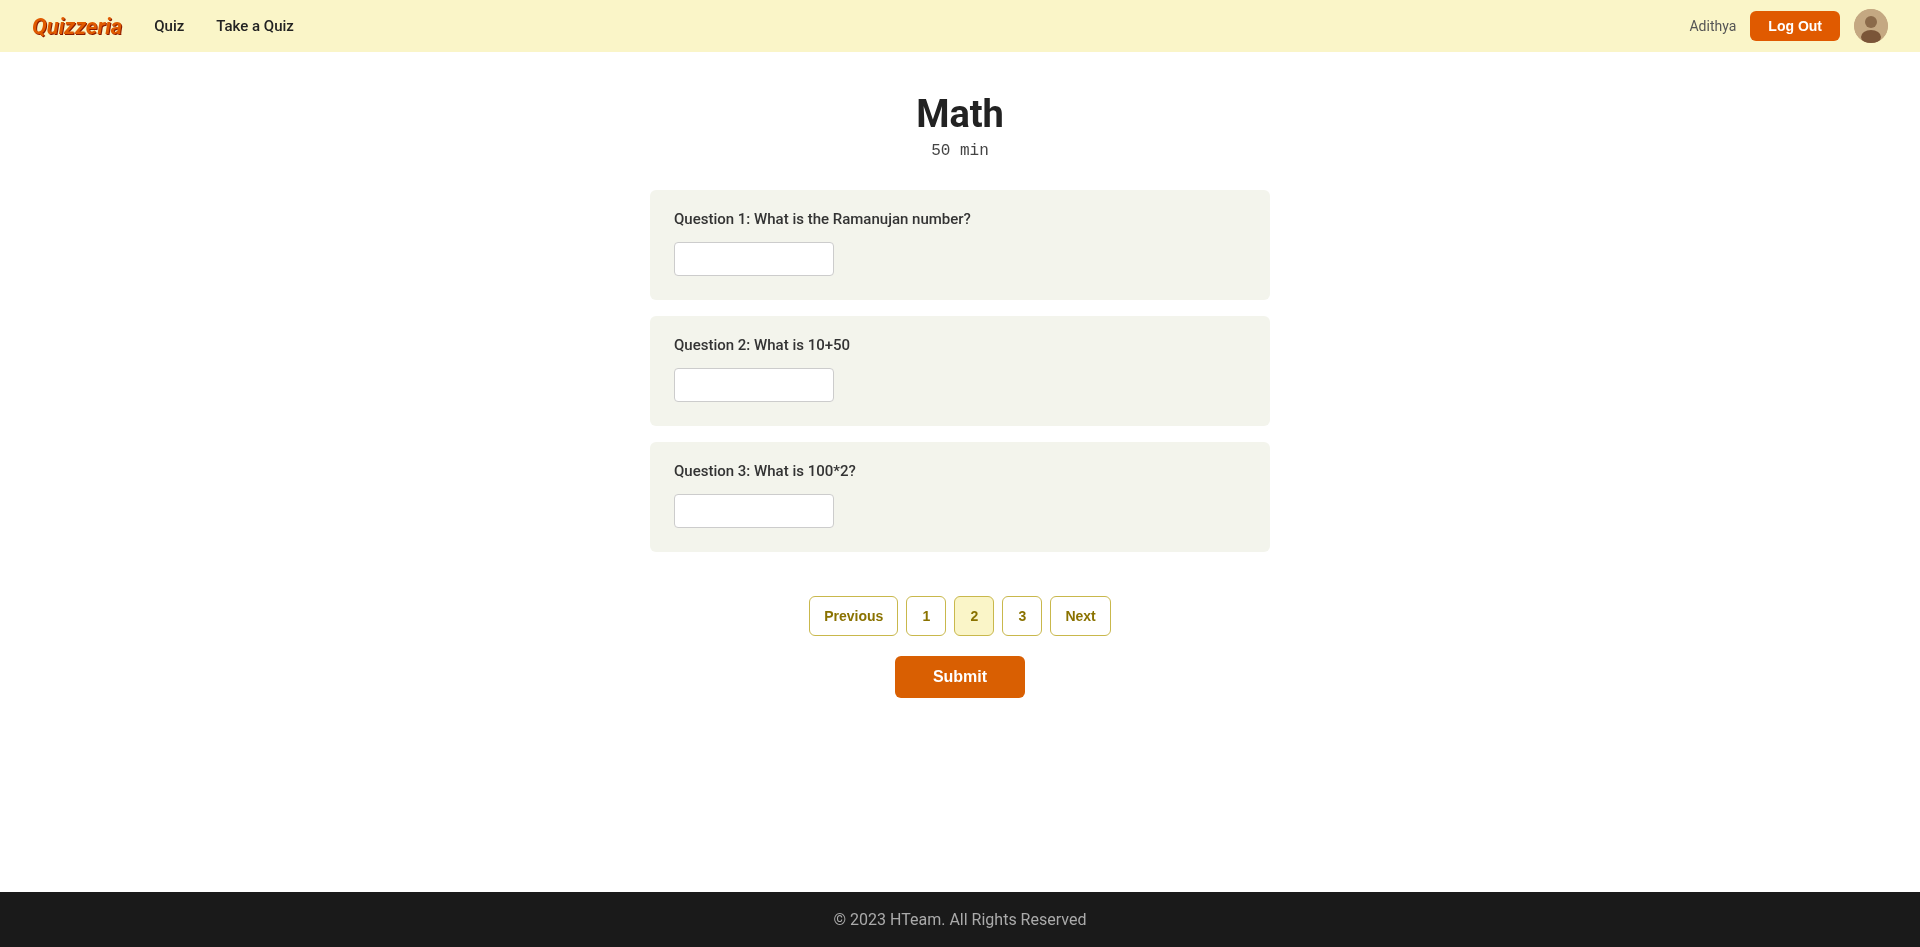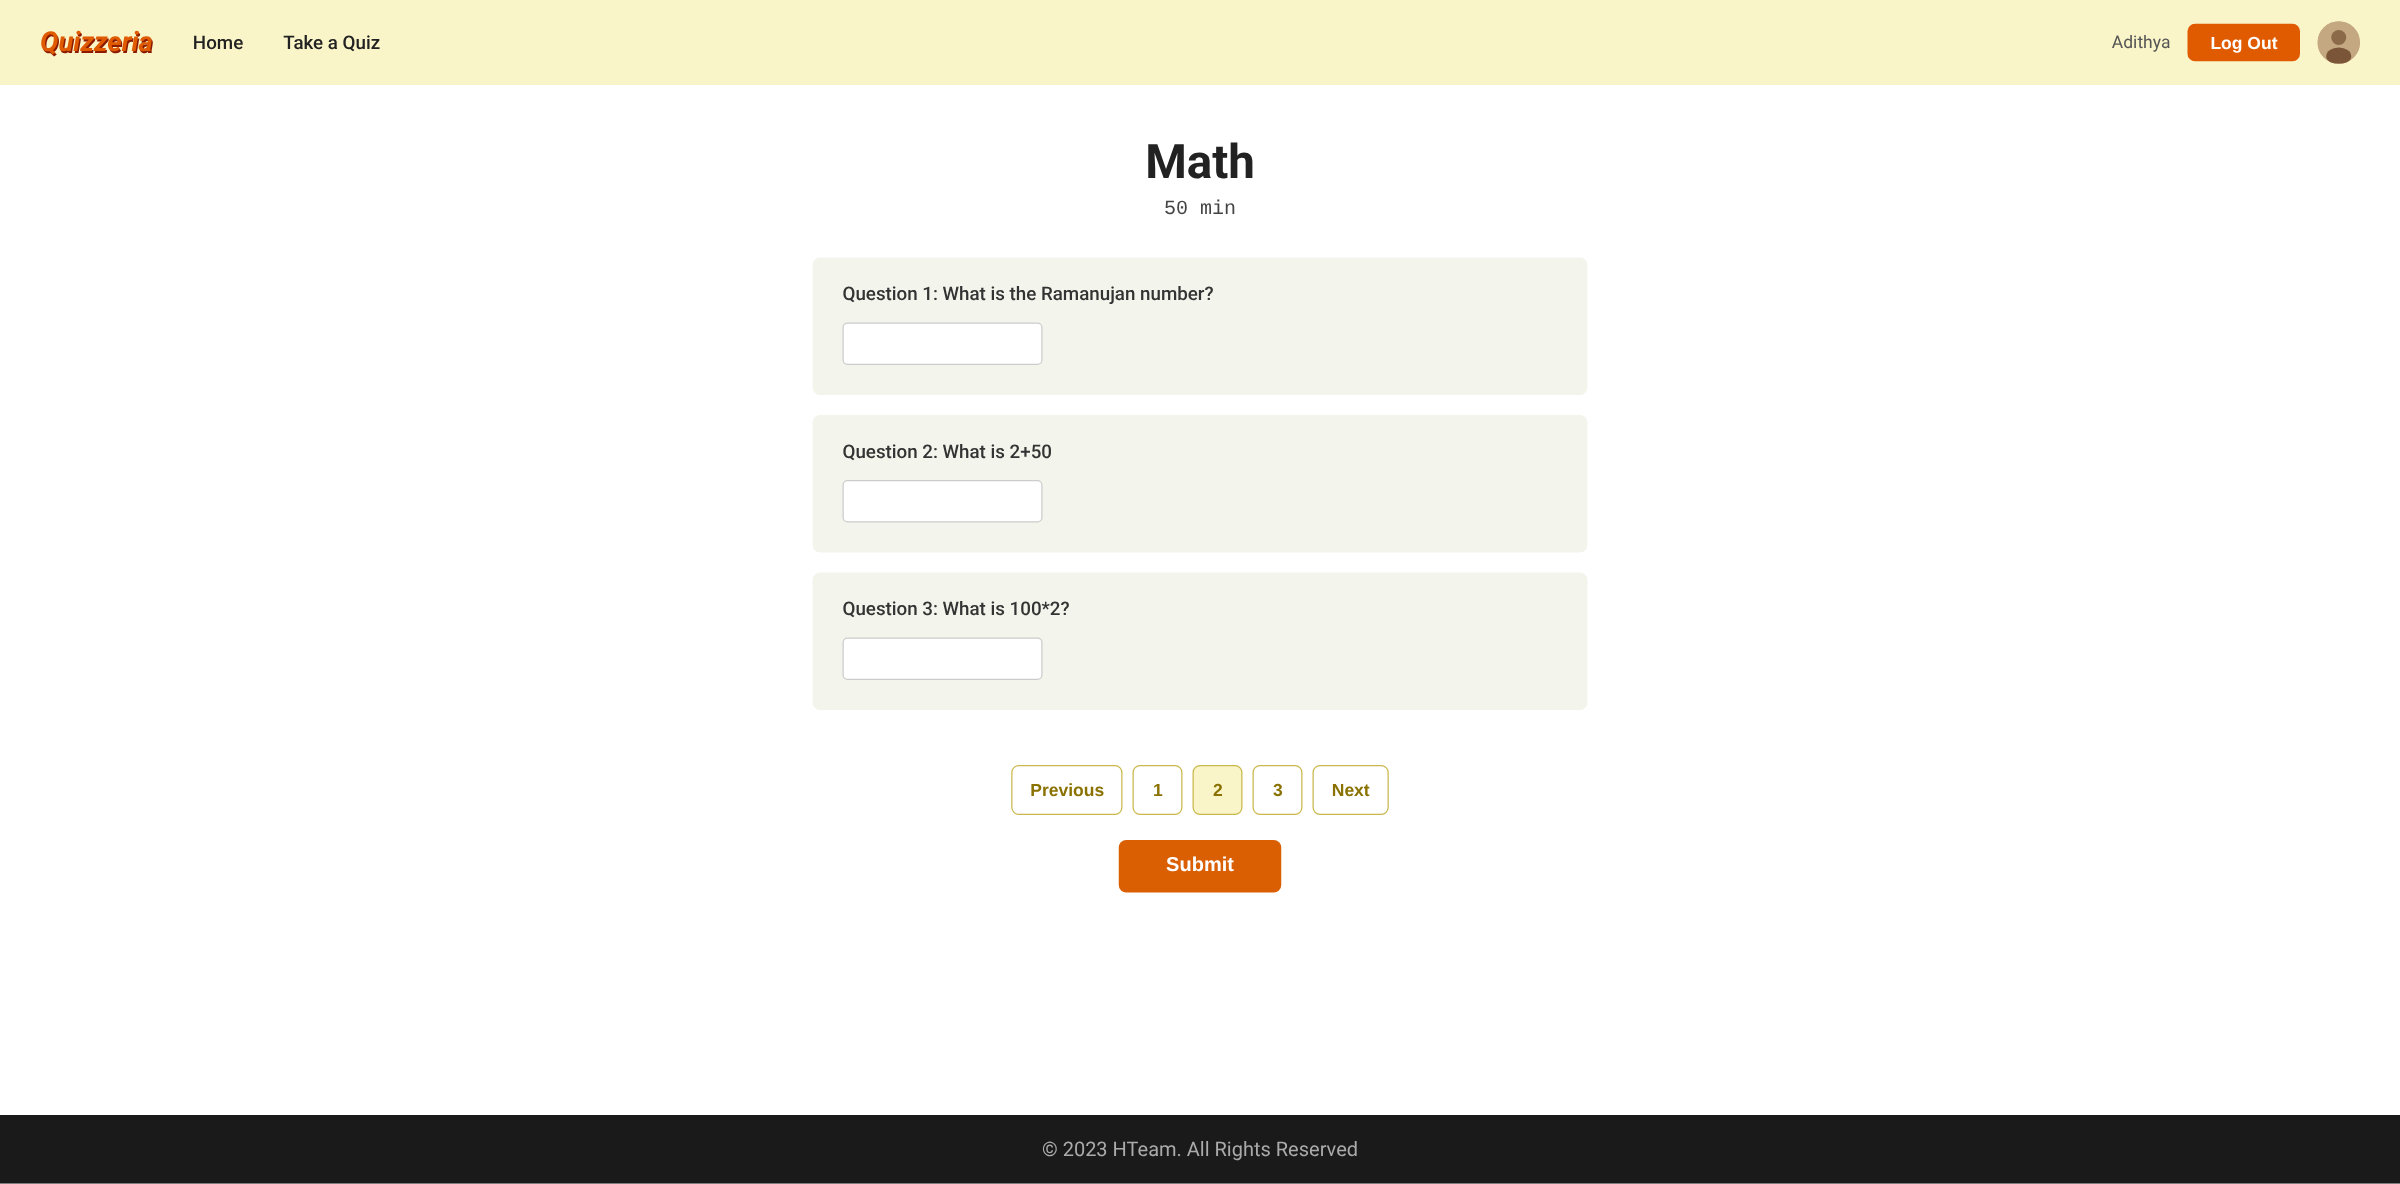--- a/index.html
+++ b/index.html
@@ -15,21 +15,21 @@
       display: flex;
       flex-direction: column;
     }
 
     
     header {
       background-color: #faf5c8;
       display: flex;
       align-items: center;
       padding: 0 32px;
-      height: 68px;
+      height: 52px;
       justify-content: space-between;
     }
 
     .header-left {
       display: flex;
       align-items: center;
       gap: 32px;
     }
 
     .logo {
@@ -191,21 +191,21 @@
       padding: 18px;
       font-size: 16px;
     }
   </style>
 </head>
 <body>
 
 <header>
   <div class="header-left">
     <span class="logo">Quizzeria</span>
-    <a class="nav-link">Home</a>
+    <a class="nav-link">Quiz</a>
     <a class="nav-link">Take a Quiz</a>
   </div>
   <div class="header-right">
     <span class="username">Adithya</span>
     <button class="logout-btn">Log Out</button>
     <div class="avatar">
       <svg width="34" height="34" viewBox="0 0 34 34" xmlns="http://www.w3.org/2000/svg">
         <circle cx="17" cy="17" r="17" fill="#c4a882"></circle>
         <circle cx="17" cy="13" r="6" fill="#8b6a4a"></circle>
         <ellipse cx="17" cy="28" rx="10" ry="7" fill="#7a5538"></ellipse>
@@ -219,21 +219,21 @@
   <p class="quiz-duration">50 min</p>
 
   <div class="questions-container">
 
     <div class="question-card">
       <p class="question-text">Question 1: What is the Ramanujan number?</p>
       <input class="answer-input" type="text" placeholder="" style="">
     </div>
 
     <div class="question-card">
-      <p class="question-text">Question 2: What is 2+50</p>
+      <p class="question-text">Question 2: What is 10+50</p>
       <input class="answer-input" type="text" placeholder="" style="">
     </div>
 
     <div class="question-card">
       <p class="question-text">Question 3: What is 100*2?</p>
       <input class="answer-input" type="text" placeholder="" style="">
     </div>
 
   </div>
 

